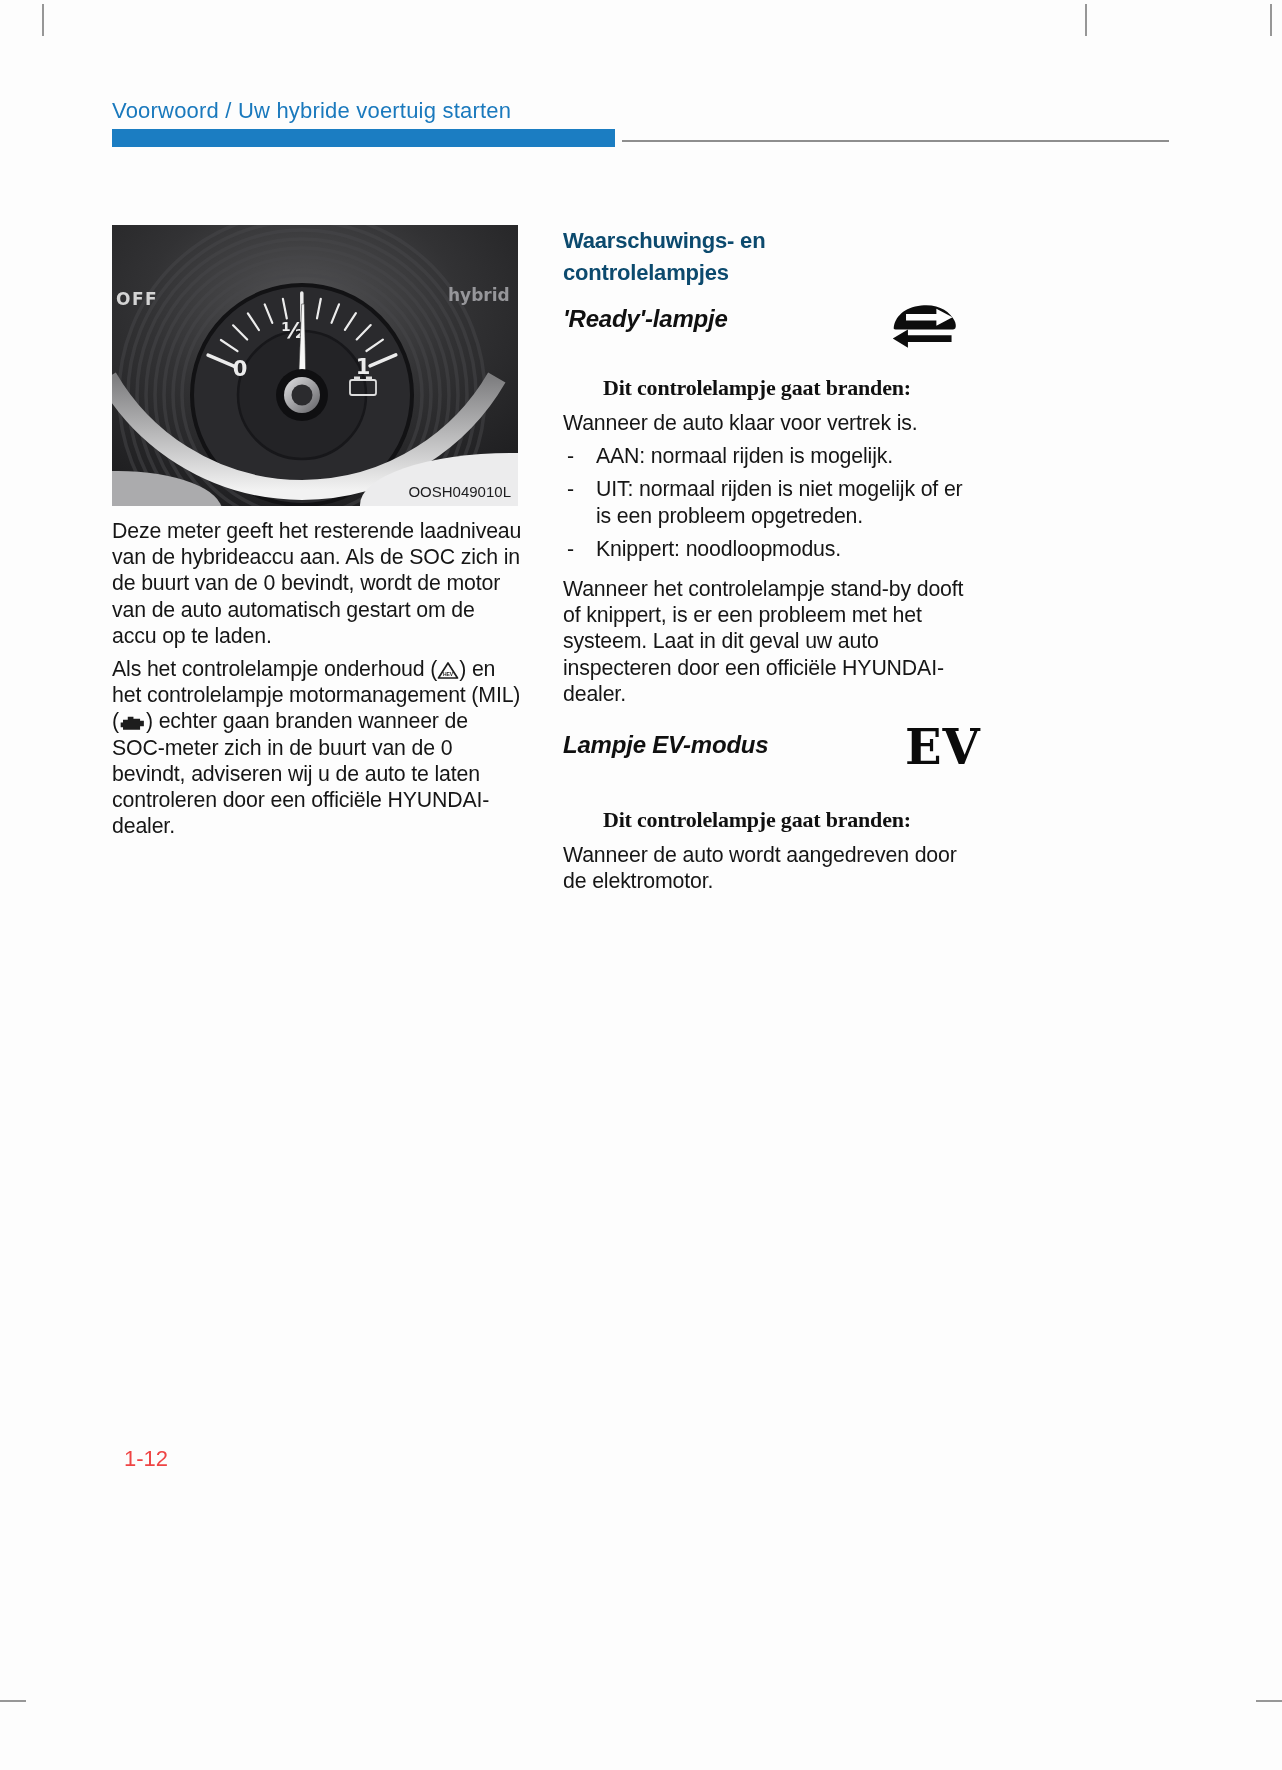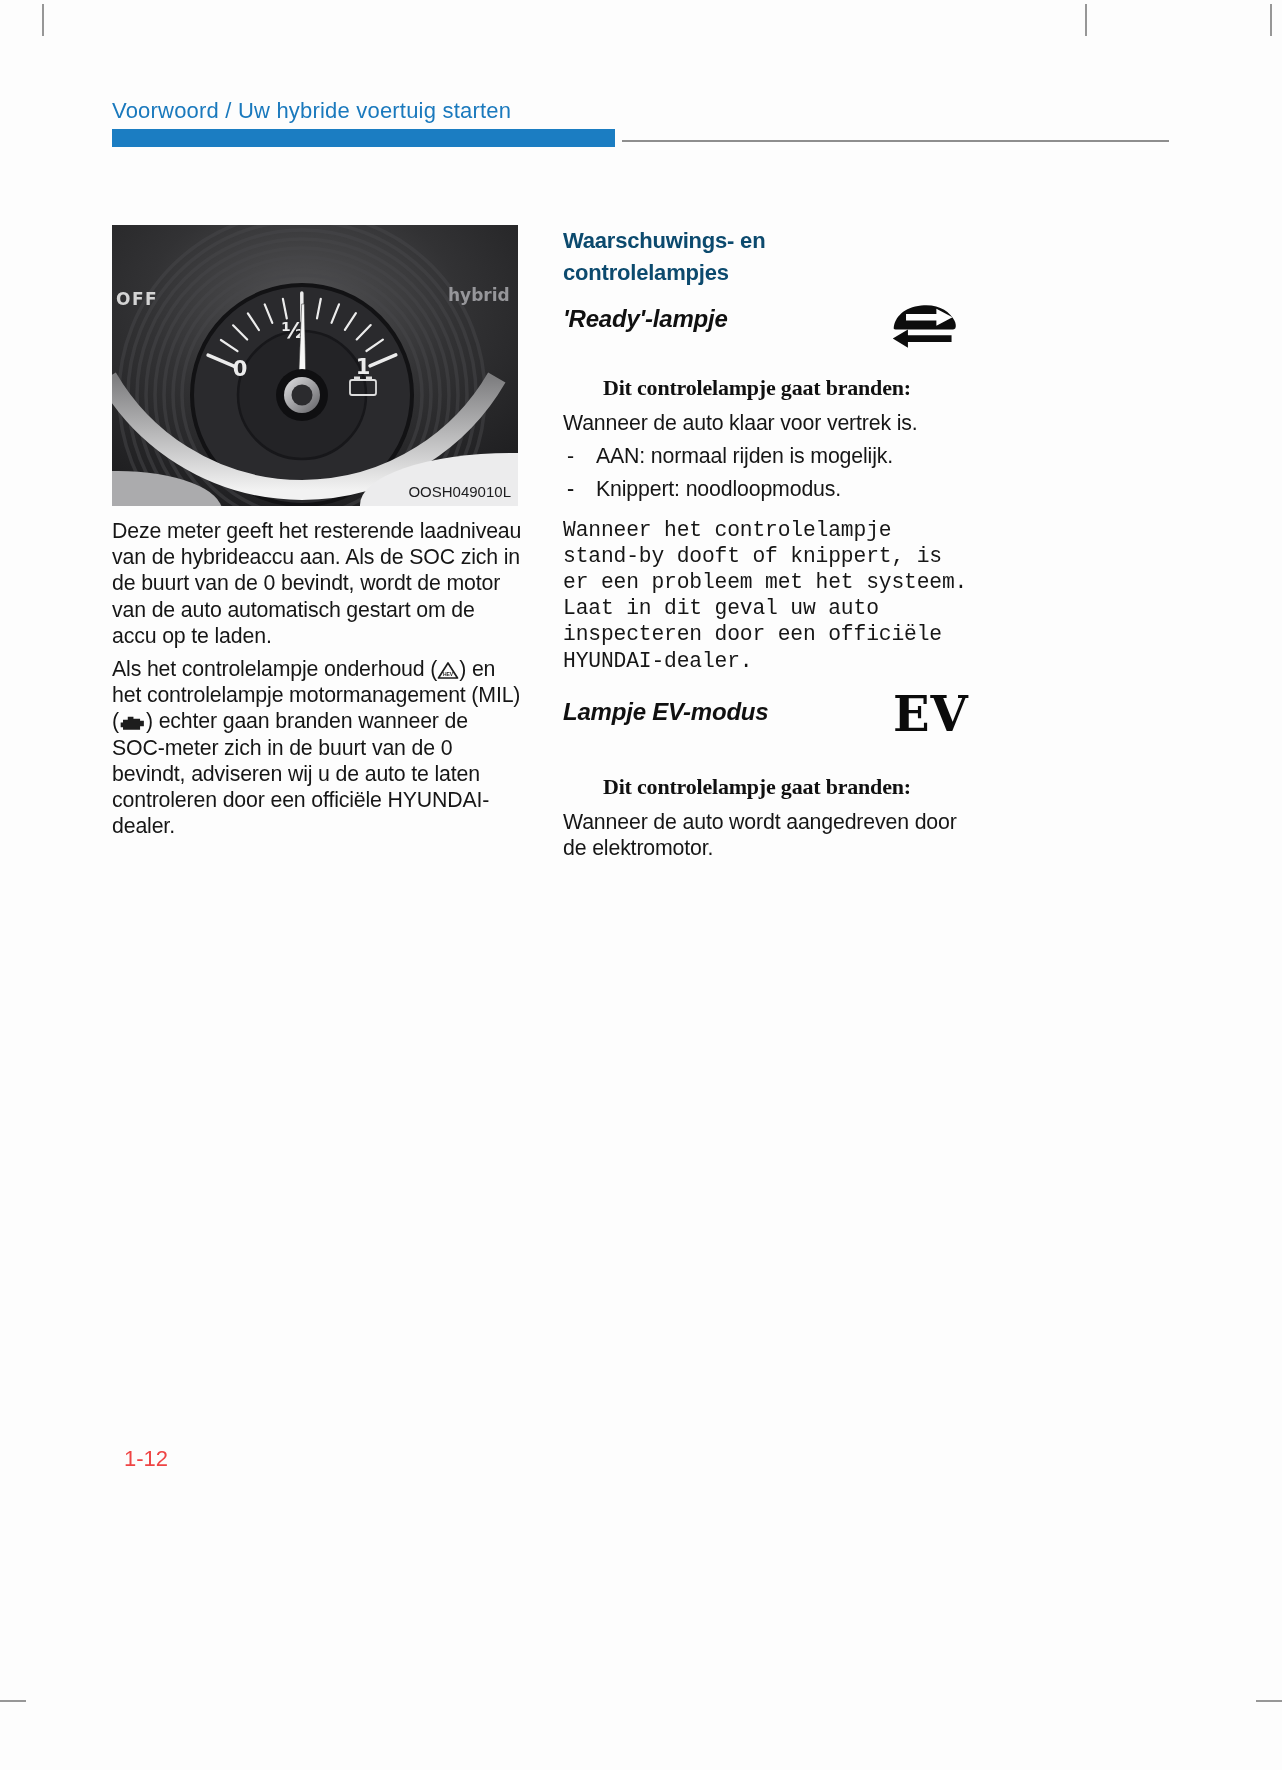--- a/index.html
+++ b/index.html
@@ -43,34 +43,34 @@
 
   .main-title {
     font-size:22px; font-weight:bold; line-height:32px; color:#0c4a6e;
     letter-spacing:-0.2px; white-space:pre-line; margin-bottom:16px;
   }
   .sub-head { position:relative; margin-bottom:42px; }
   .sub-head .title-italic { display:inline-block; }
   .ready-icon { position:absolute; left:322px; top:-10px; }
   .ev-head   { margin-bottom:48px; }
   .ev-symbol {
-    position:absolute; left:330px; top:-8px; font-family:"DejaVu Serif", serif;
+    position:absolute; left:342px; top:-8px; font-family:"DejaVu Serif", serif;
     font-size:48px; font-weight:bold; color:#0b0b0b; line-height:1; letter-spacing:1px;
   }
   .lead {
     font-family:"Liberation Serif", serif; font-weight:bold; font-size:22px;
     line-height:26px; color:#101010; letter-spacing:-0.2px; margin-bottom:9px;margin-left:40px;
   }
   .list { list-style:none; margin-bottom:14px; }
   .list li {
     position:relative; padding-left:33px; font-size:21.3px; line-height:26.2px;
     letter-spacing:-0.15px; color:#161616; margin-bottom:7px;
   }
   .list .dash { position:absolute; left:4px; }
-  .note { margin-bottom:24px;font-family:Liberation Mono, monospace; }
+  .note { margin-bottom:24px; }
 
   .page-number { position:absolute; left:124px; top:1446px; font-size:22px; color:#ef4444; }
 
   .gauge-text { font-family:"DejaVu Sans", sans-serif; }
 </style>
 </head>
 <body>
 
 <div class="page">
 
@@ -179,21 +179,21 @@
           <path d="M24 42.5 h46 v7 h-46 v6 l-16 -9.5 l16 -9.5 Z" fill="#0d0d0d"></path>
         </svg>
       </span>
     </div>
 
     <p class="lead">Dit controlelampje gaat branden:</p>
     <p class="body-text">Wanneer de auto klaar voor vertrek is.</p>
 
     <ul class="list">
       <li><span class="dash">-</span><span>AAN: normaal rijden is mogelijk.</span></li>
-      <li><span class="dash">-</span></li>
+      <li><span class="dash">-</span><span>UIT: normaal rijden is niet mogelijk of er is een probleem opgetreden.</span></li>
       <li><span class="dash">-</span><span>Knippert: noodloopmodus.</span></li>
     </ul>
 
     <p class="body-text note">Wanneer het controlelampje stand-by dooft of knippert, is er een probleem met het systeem. Laat in dit geval uw auto inspecteren door een officiële HYUNDAI-dealer.</p>
 
     <div class="sub-head ev-head">
       <h3 class="title-italic">Lampje EV-modus</h3>
       <span class="ev-symbol">EV</span>
     </div>
 

